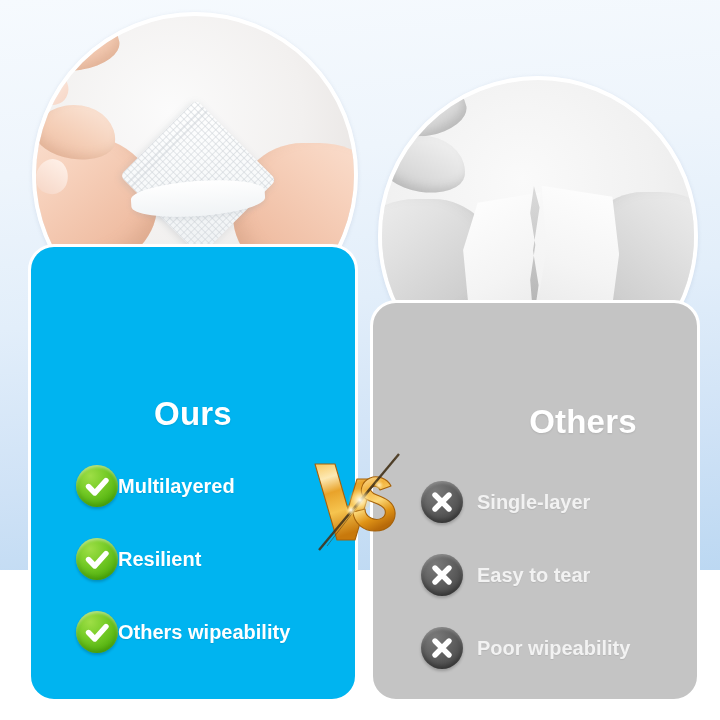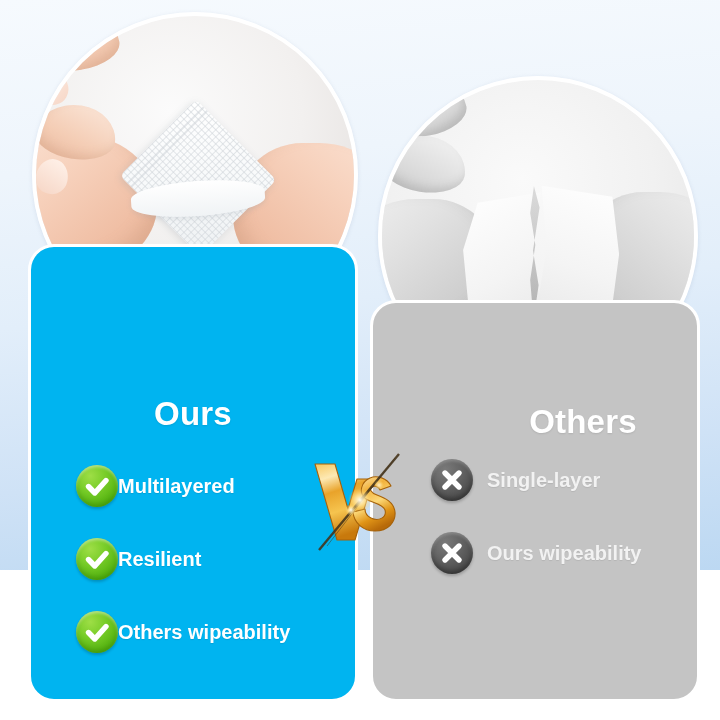--- a/index.html
+++ b/index.html
@@ -150,21 +150,21 @@
     color:#ffffff; font-weight:bold; font-size:33px;
     letter-spacing:.2px;
     text-shadow:0 1px 2px rgba(0,0,0,.10);
   }
   #title-ours   { top:148px; }
   #title-others { top:100px;margin-left:48px; }
 
   
   .feature-list { position:absolute; width:100%; }
   #list-ours   { top:218px; }
-  #list-others { top:156px;margin-left:10px; }
+  #list-others { top:178px; }
 
   .feature-row {
     display:flex; align-items:center;
     height:42px; margin-bottom:31px;
   }
   #list-ours   .feature-row { padding-left:45px; }
   #list-others .feature-row { padding-left:48px; }
 
   .badge-icon {
     position:relative; flex:0 0 auto;
@@ -265,28 +265,36 @@
 
       <div class="feature-row">
         <div class="badge-icon badge-cross">
           <svg viewBox="0 0 42 42" aria-hidden="true">
             <path d="M14 14 L28 28 M28 14 L14 28" fill="none" stroke="#ffffff" stroke-width="5.4" stroke-linecap="round"></path>
           </svg>
         </div>
         <span class="feature-label">Single-layer</span>
       </div>
 
-
       <div class="feature-row">
         <div class="badge-icon badge-cross">
           <svg viewBox="0 0 42 42" aria-hidden="true">
             <path d="M14 14 L28 28 M28 14 L14 28" fill="none" stroke="#ffffff" stroke-width="5.4" stroke-linecap="round"></path>
           </svg>
         </div>
-        <span class="feature-label">Ours wipeability</span>
+        <span class="feature-label">Easy to tear</span>
+      </div>
+
+      <div class="feature-row">
+        <div class="badge-icon badge-cross">
+          <svg viewBox="0 0 42 42" aria-hidden="true">
+            <path d="M14 14 L28 28 M28 14 L14 28" fill="none" stroke="#ffffff" stroke-width="5.4" stroke-linecap="round"></path>
+          </svg>
+        </div>
+        <span class="feature-label">Poor wipeability</span>
       </div>
 
     </div>
   </div>
 
   <div id="vs-badge">
     <svg viewBox="0 0 84 100" aria-hidden="true">
       <defs>
         <linearGradient id="goldV" x1="0" y1="0" x2="0.25" y2="1">
           <stop offset="0%" stop-color="#f8c75e"></stop>

